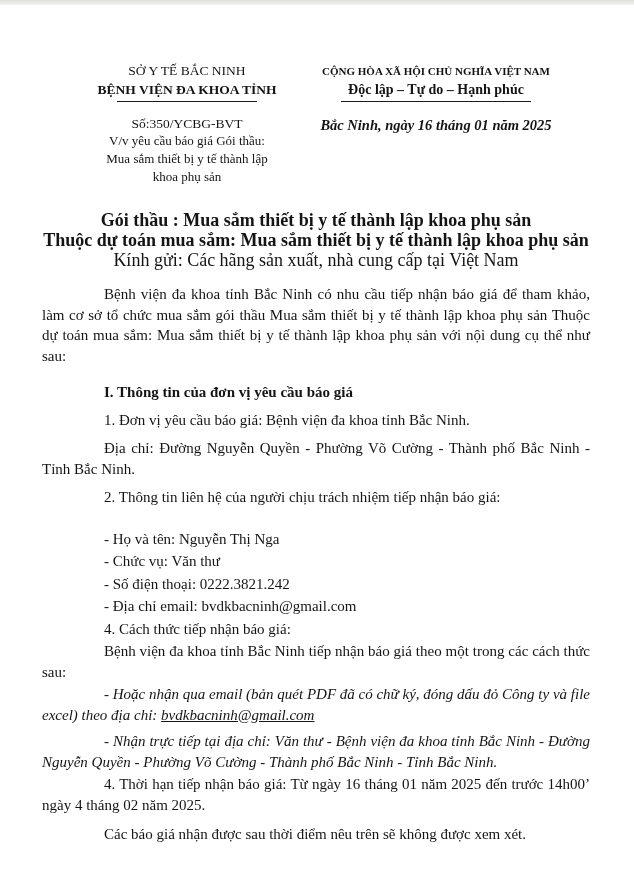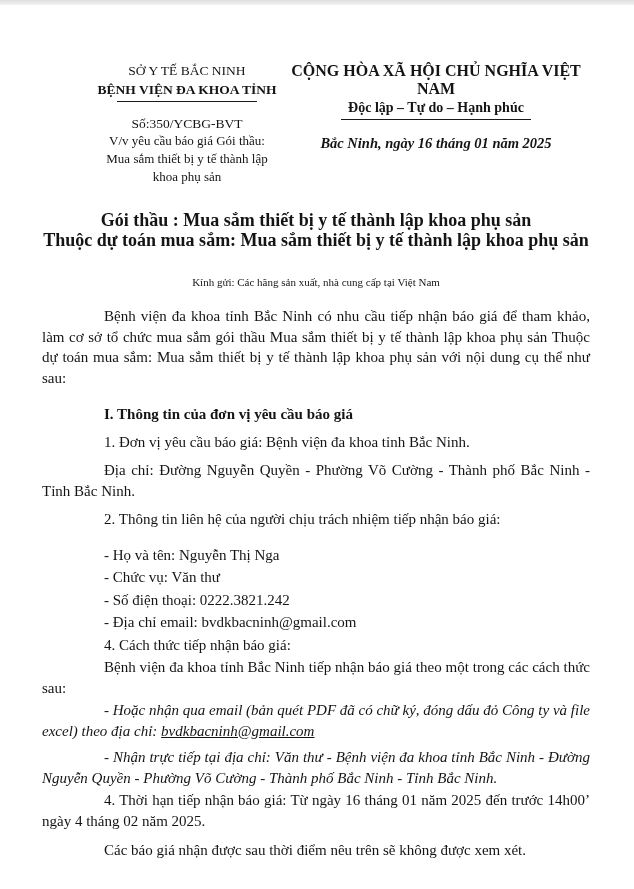--- a/index.html
+++ b/index.html
@@ -27,42 +27,42 @@
   .header-left {
     position: absolute; left: 20px; top: 0; width: 250px;
     text-align: center;
   }
   .header-right {
     position: absolute; right: 0; top: 0; width: 308px;
     text-align: center;
   }
   .org-parent   { font-size: 13.5px; line-height: 18px; }
   .org-name     { font-size: 13.5px; font-weight: bold; line-height: 19px; }
-  .nat-line1    { font-size: 16px; font-weight: bold; line-height: 18px; }
+  .nat-line1    { font-size: 11px; font-weight: bold; line-height: 18px; }
   .nat-line2    { font-size: 14px;   font-weight: bold; line-height: 19px; }
   .rule {
     height: 0; border-bottom: 1.4px solid #1a1a1a;
     margin: 2px auto 0 auto;
   }
   .rule-left  { width: 140px; }
   .rule-right { width: 190px; }
   .doc-number {
     font-size: 13.5px; margin-top: 13px; line-height: 17px;
   }
   .doc-subject { font-size: 13px; line-height: 18px; }
   .date-line {
     font-size: 14.5px; font-style: italic; font-weight: 600;
     margin-top: 14px; line-height: 18px;
   }
 
   
   .title-block { text-align: center; margin-top: 0px; }
   .title-main  { font-size: 17px;   font-weight: bold; line-height: 21px; }
   .title-sub   { font-size: 18px; font-weight: bold; line-height: 20px; }
-  .salutation  { font-size: 11px; line-height: 20px; margin-top: 22px; }
+  .salutation  { font-size: 18px; line-height: 20px; margin-top: 0; }
 
   
   .body-text { margin-top: 14px; font-size: 15px; line-height: 20.5px; }
   .para {
     margin: 0 0 5px 0;
     text-align: justify;
     text-indent: 62px;
   }
   .para.tight { margin-bottom: 2px; }
   .para.bold  { font-weight: bold; }
@@ -99,21 +99,21 @@
     <div class="title-sub">Gói thầu : Mua sắm thiết bị y tế thành lập khoa phụ sản</div>
     <div class="title-sub">Thuộc dự toán mua sắm: Mua sắm thiết bị y tế thành lập khoa phụ sản</div>
     <div class="salutation">Kính gửi: Các hãng sản xuất, nhà cung cấp tại Việt Nam</div>
   </div>
 
   <div class="body-text">
     <p class="para" style="margin-bottom:16px">Bệnh viện đa khoa tỉnh Bắc Ninh có nhu cầu tiếp nhận báo giá để tham khảo, làm cơ sở tổ chức mua sắm gói thầu Mua sắm thiết bị y tế thành lập khoa phụ sản Thuộc dự toán mua sắm: Mua sắm thiết bị y tế thành lập khoa phụ sản với nội dung cụ thể như sau:</p>
     <p class="para bold" style="margin-bottom:7px">I. Thông tin của đơn vị yêu cầu báo giá</p>
     <p class="para" style="margin-bottom:8px">1. Đơn vị yêu cầu báo giá: Bệnh viện đa khoa tỉnh Bắc Ninh.</p>
     <p class="para" style="margin-bottom:8px">Địa chỉ: Đường Nguyễn Quyền - Phường Võ Cường - Thành phố Bắc Ninh - Tỉnh Bắc Ninh.</p>
-    <p class="para" style="margin-bottom:15px">2. Thông tin liên hệ của người chịu trách nhiệm tiếp nhận báo giá:</p>
+    <p class="para" style="margin-bottom:21px">2. Thông tin liên hệ của người chịu trách nhiệm tiếp nhận báo giá:</p>
     <p class="para tight no-just">- Họ và tên: Nguyễn Thị Nga</p>
     <p class="para tight no-just">- Chức vụ: Văn thư</p>
     <p class="para tight no-just">- Số điện thoại: 0222.3821.242</p>
     <p class="para tight no-just">- Địa chỉ email: bvdkbacninh@gmail.com</p>
     <p class="para tight">4. Cách thức tiếp nhận báo giá:</p>
     <p class="para tight">Bệnh viện đa khoa tỉnh Bắc Ninh tiếp nhận báo giá theo một trong các cách thức sau:</p>
     <p class="para italic" style="margin-bottom:6px"><span>- Hoặc nhận qua email (bản quét PDF đã có chữ ký, đóng dấu đỏ Công ty và file excel) theo địa chỉ: </span><span class="email-underline">bvdkbacninh@gmail.com</span></p>
     <p class="para italic tight">- Nhận trực tiếp tại địa chỉ: Văn thư - Bệnh viện đa khoa tỉnh Bắc Ninh - Đường Nguyễn Quyền - Phường Võ Cường - Thành phố Bắc Ninh - Tỉnh Bắc Ninh.</p>
     <p class="para" style="margin-bottom:9px">4. Thời hạn tiếp nhận báo giá: Từ ngày 16 tháng 01 năm 2025 đến trước 14h00’ ngày 4 tháng 02 năm 2025.</p>
     <p class="para">Các báo giá nhận được sau thời điểm nêu trên sẽ không được xem xét.</p>

